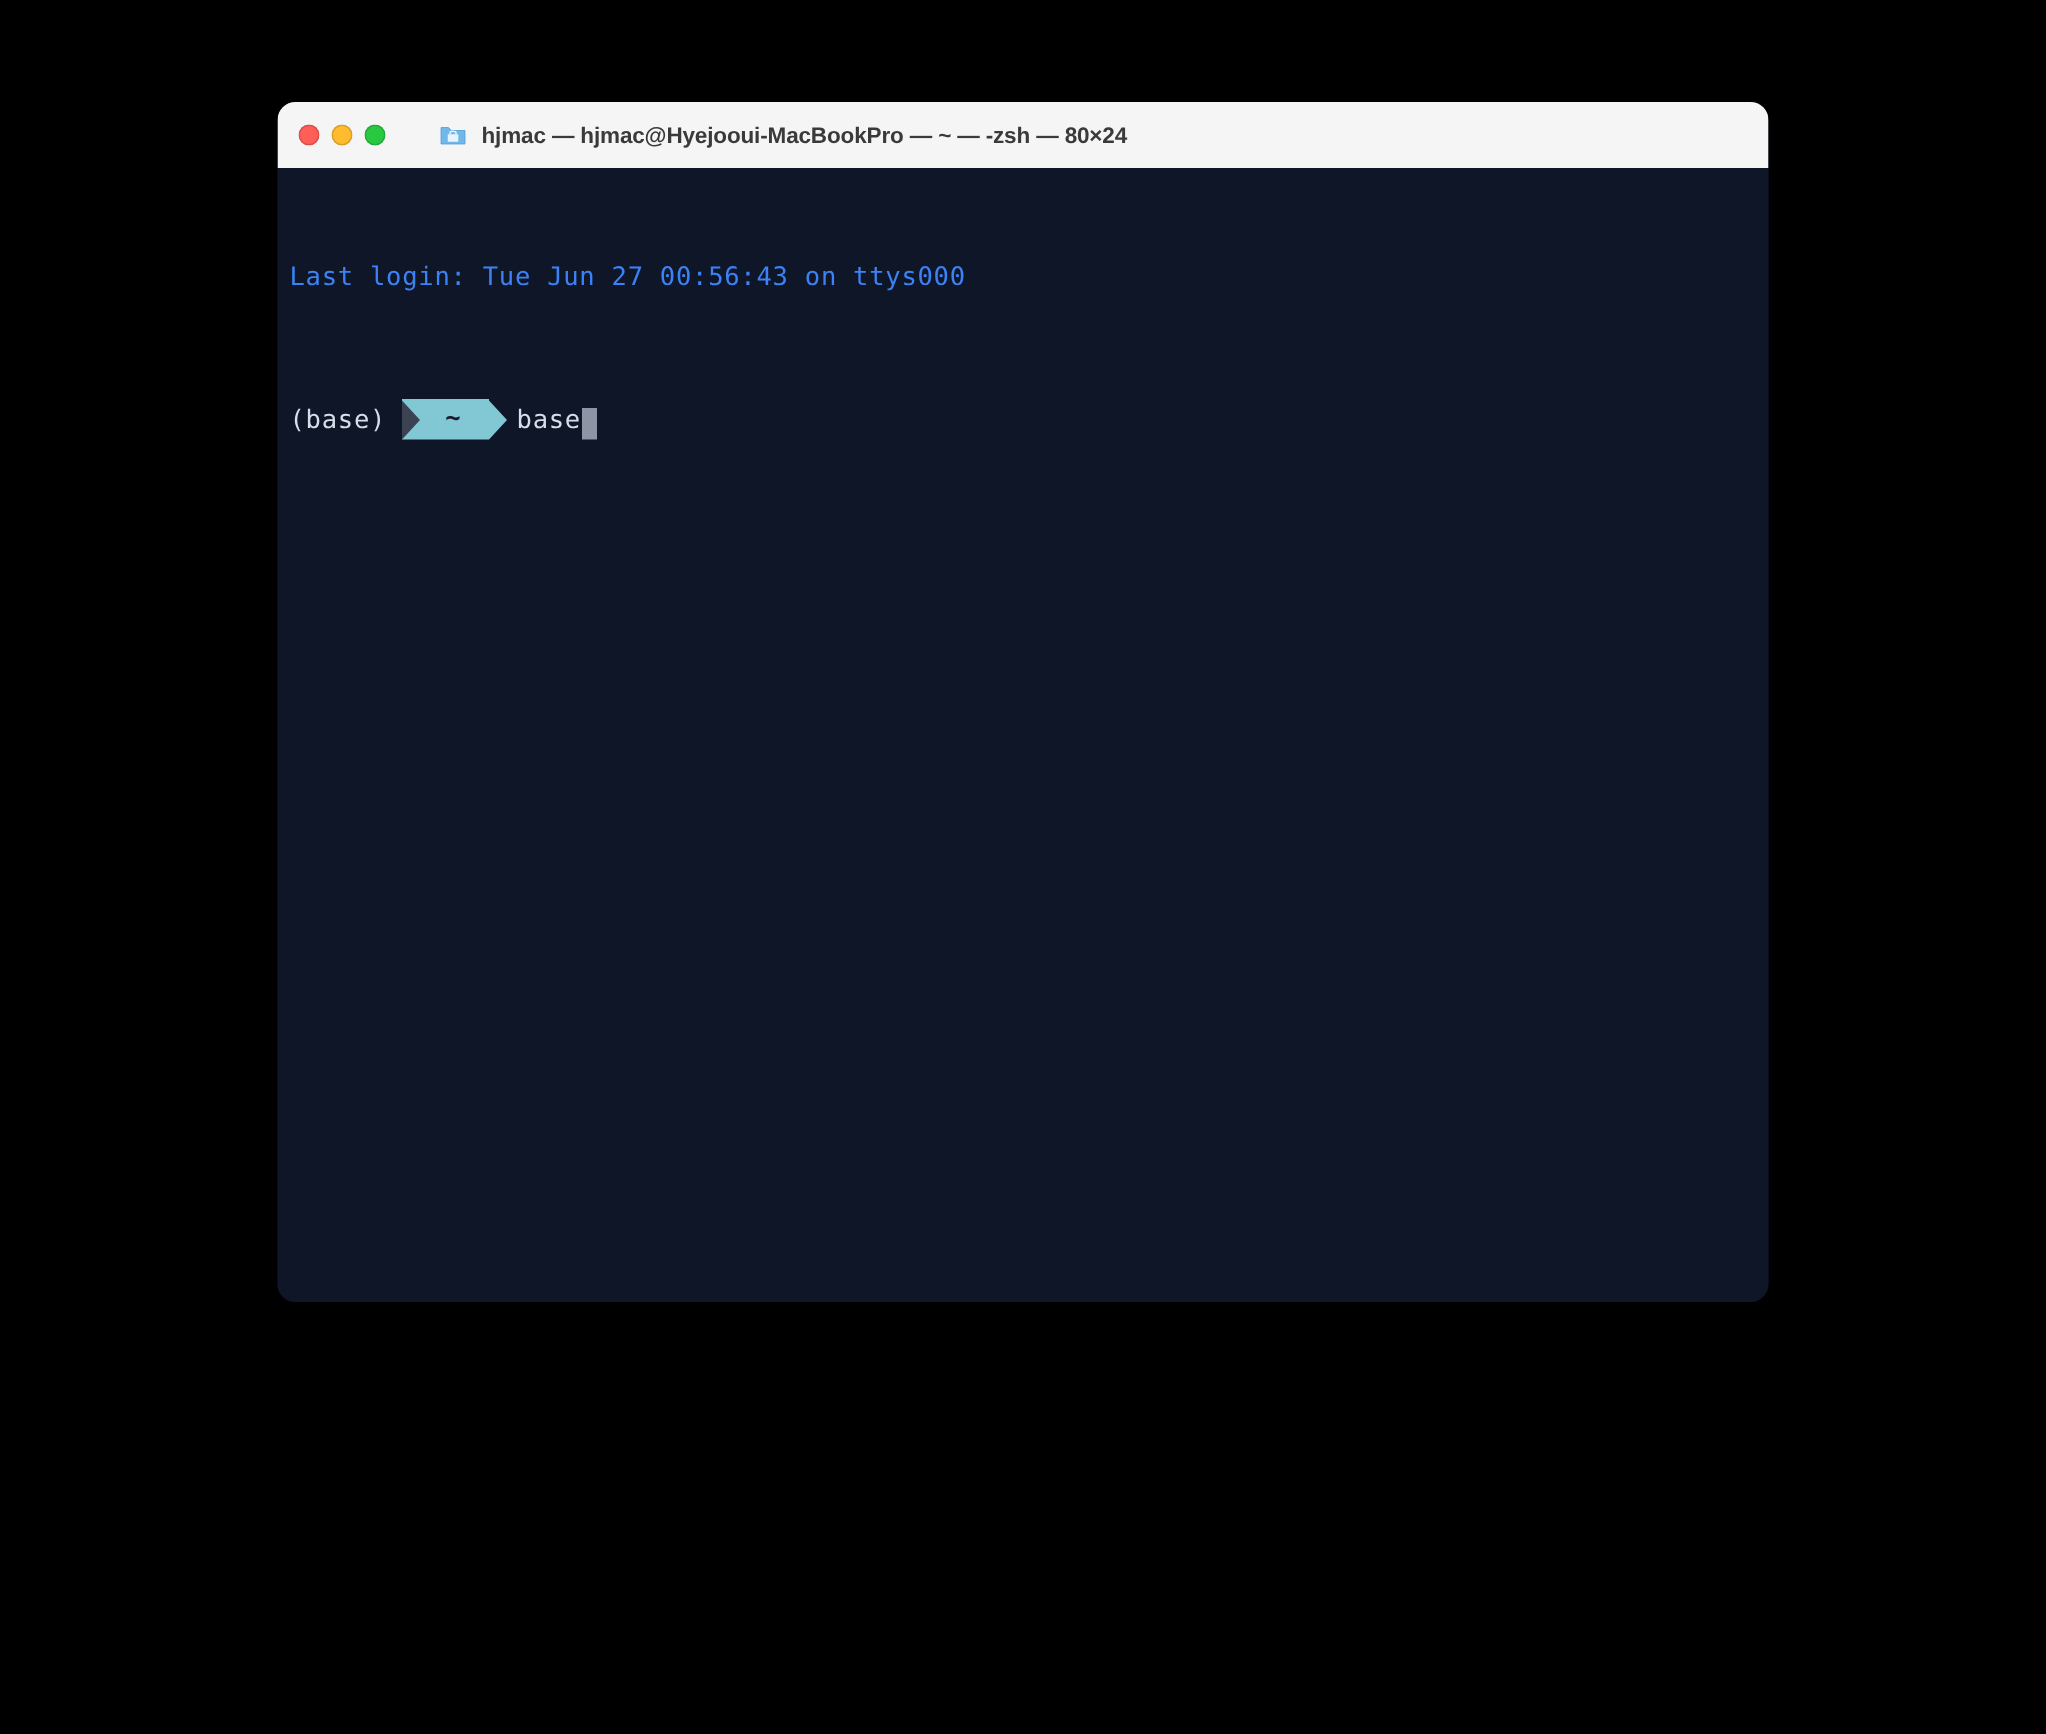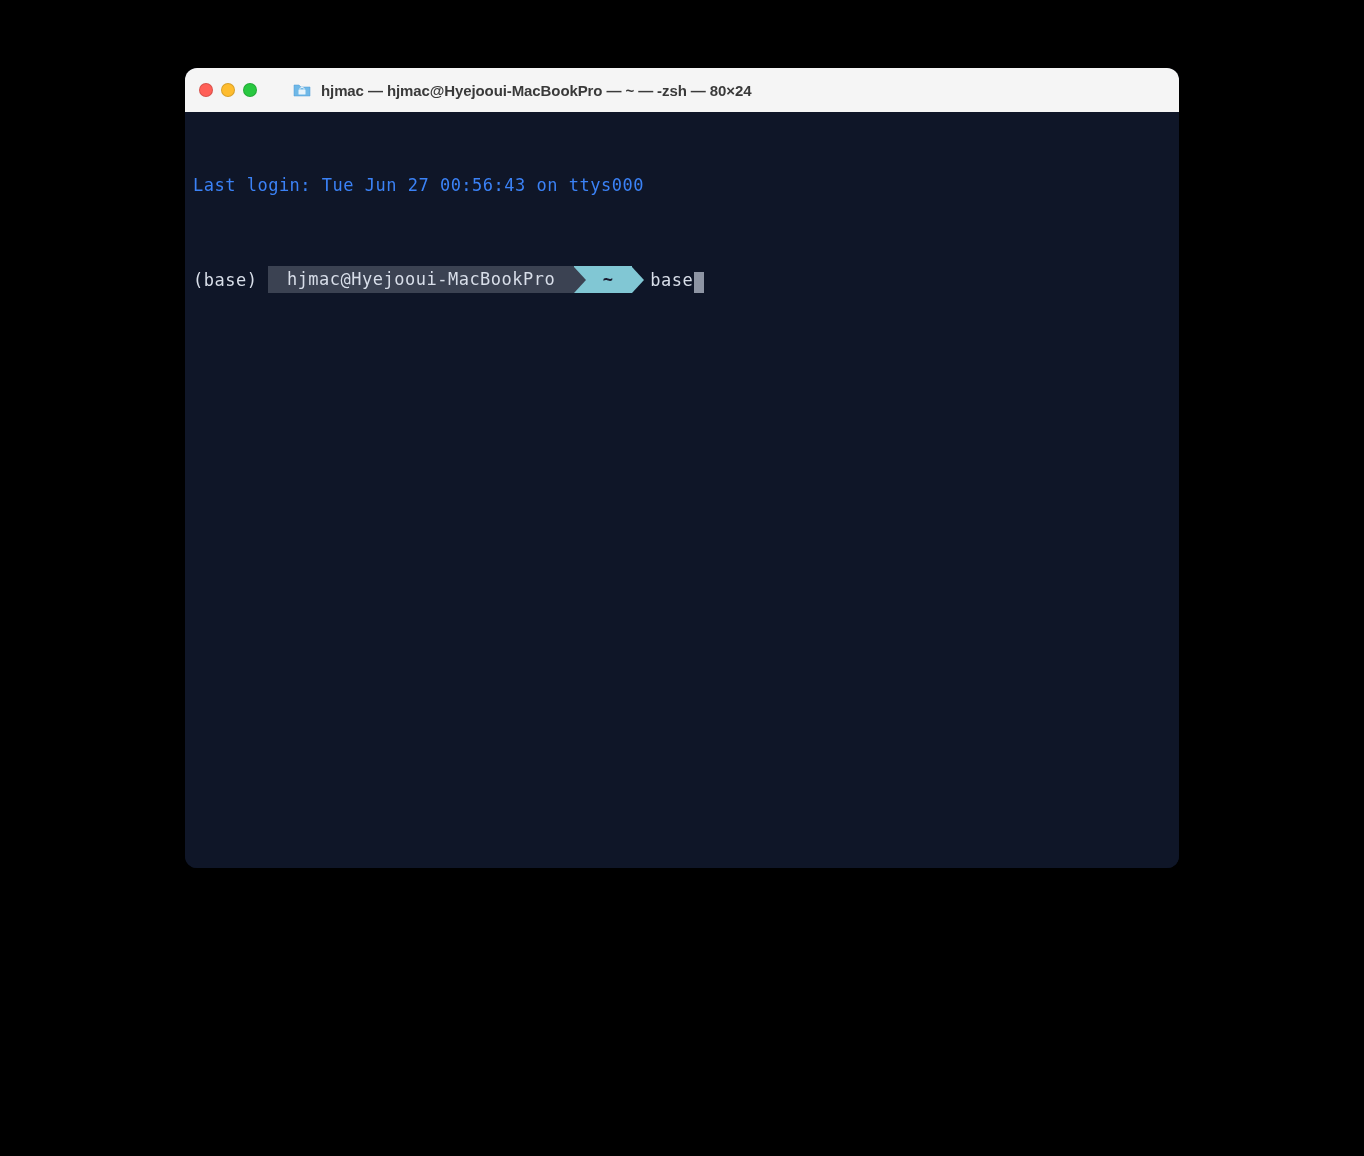--- a/index.html
+++ b/index.html
@@ -132,20 +132,19 @@
         <rect x="5.5" y="6.5" width="7" height="5" fill="#e8f4fb" rx="0.5"></rect>
         <path d="M7 6.5 L7 5.5 Q7 4.5 9 4.5 Q11 4.5 11 5.5 L11 6.5" fill="none" stroke="#e8f4fb" stroke-width="1"></path>
       </svg>
     </span>
     <span class="window-title">hjmac — hjmac@Hyejooui-MacBookPro — ~ — -zsh — 80×24</span>
   </div>
   <div class="terminal-body">
     <div class="login-line">Last login: Tue Jun 27 00:56:43 on ttys000</div>
     <div class="prompt-line">
       <span class="base-text">(base) </span>
-      <span class="seg-hostname"> hjmac@Hyejooui-MacBookPro </span>
       <span class="arrow-dark"></span>
       <span class="seg-path"> ~ </span>
       <span class="arrow-cyan"></span>
       <span class="cmd">base</span><span class="cursor"></span>
     </div>
   </div>
 </div>
 
 </body></html>

